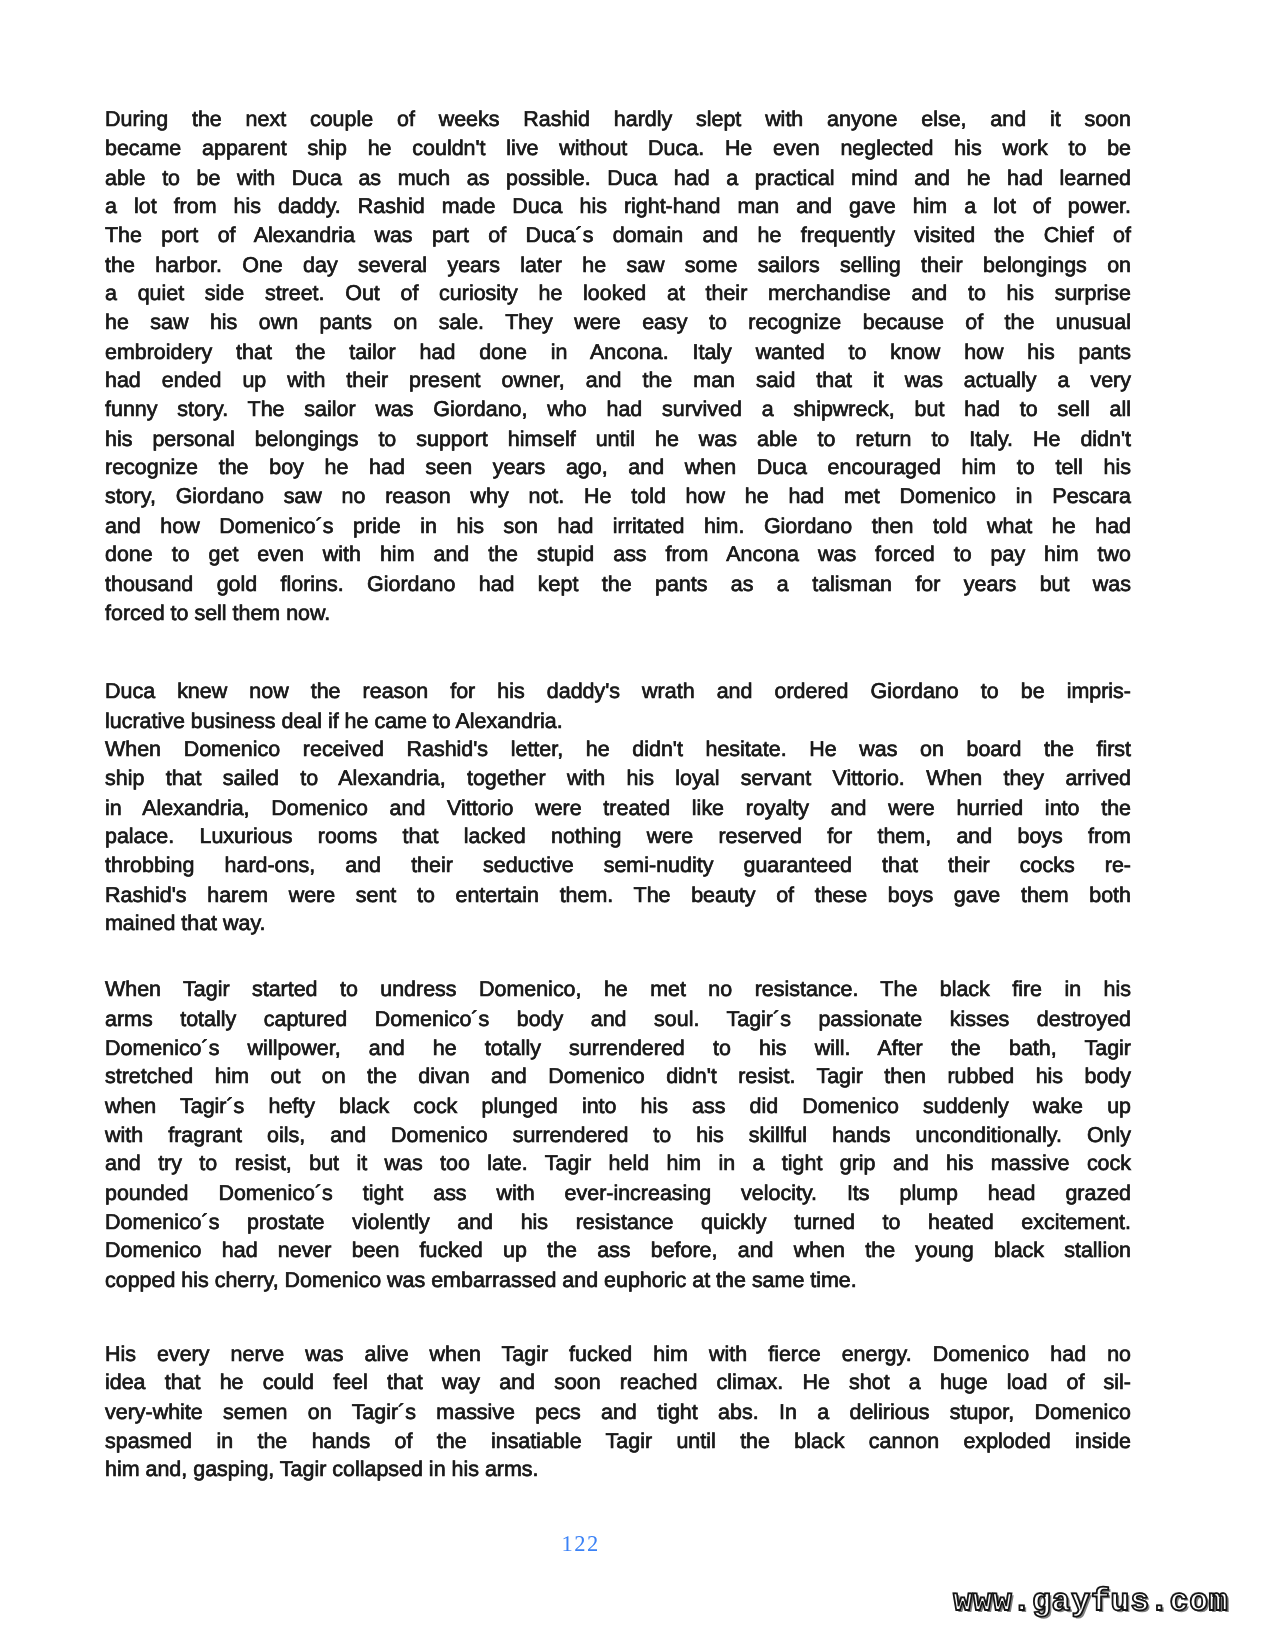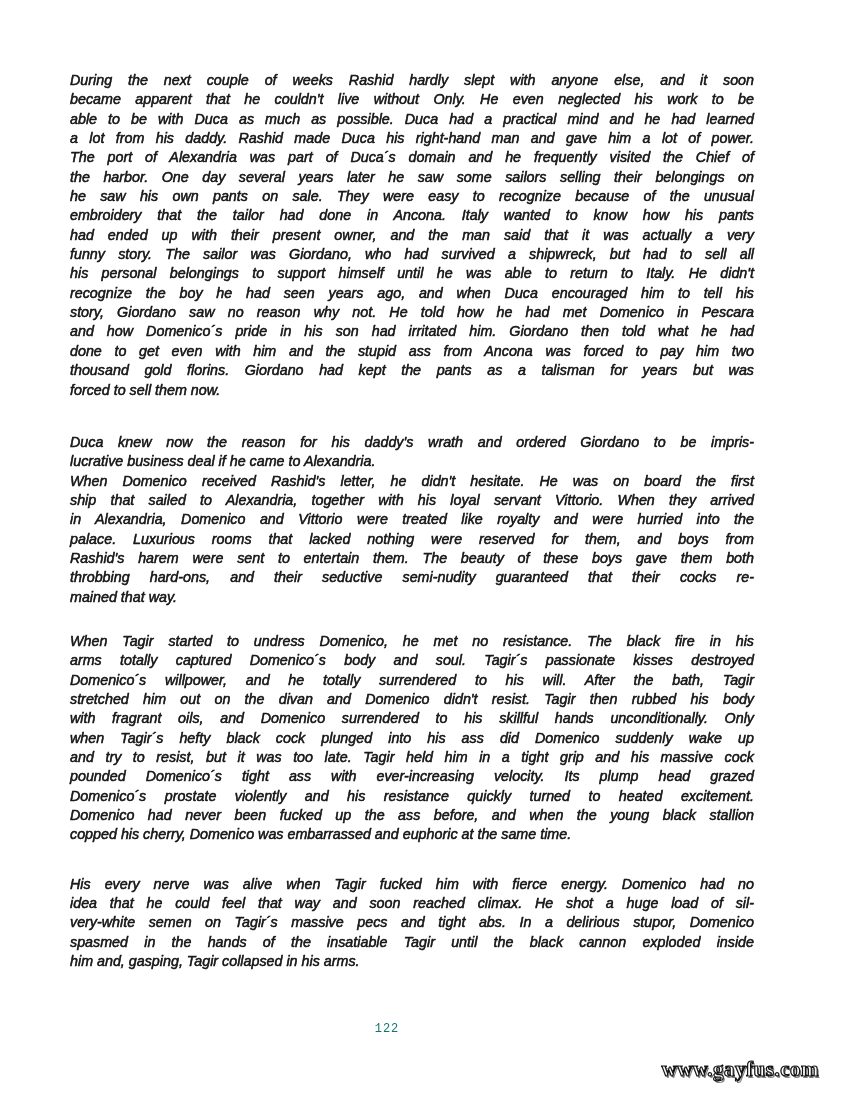--- a/index.html
+++ b/index.html
@@ -16,64 +16,65 @@
   }
   .text-block {
     position: absolute;
     left: 70px; top: 71px; width: 684px;
     color: #1a1a1a;
     font-size: 14.3px;
     line-height: 19.35px;
     -webkit-text-stroke: 0.45px #1a1a1a;
     text-shadow: 0 0 0.4px rgba(20,20,20,0.55);
   }
-  .paragraph { margin: 0; font-style: italic; }
+  .paragraph { margin: 0; }
   .line {
     text-align: justify;
     text-align-last: justify;
     white-space: normal;
   }
   .line.last {
     text-align: center;
     text-align-last: left;
   }
   .page-number {
     position: absolute;
     left: 387px; top: 1022px;
     transform: translateX(-50%);
-    font-family: Liberation Mono, monospace;
-    font-size: 12px;
-    color: #0f766e;
+    font-family: Liberation Serif, serif;
+    font-size: 15px;
+    color: #3b82f6;
     letter-spacing: 1px;
   }
   .watermark {
     position: absolute;
     right: 31px; top: 1057px;
-    font-family: Liberation Serif, serif;
+    font-family: Liberation Mono, monospace;
     font-weight: bold;
     font-size: 21px;
     letter-spacing: 0.5px;
     color: #ffffff;
     -webkit-text-stroke: 1.2px #141414;
     text-shadow: 1.5px 1.5px 0 rgba(0,0,0,0.5), -0.5px -0.5px 0 rgba(0,0,0,0.35);
   }
 </style>
 </head>
 <body>
 
 <div class="page">
 
   <div class="text-block">
       <div class="paragraph" style="margin-bottom: 33px;">
         <div class="line">During the next couple of weeks Rashid hardly slept with anyone else, and it soon</div>
-        <div class="line">became apparent that he couldn't live without Only. He even neglected his work to be</div>
+        <div class="line">became apparent ship he couldn't live without Duca. He even neglected his work to be</div>
         <div class="line">able to be with Duca as much as possible. Duca had a practical mind and he had learned</div>
         <div class="line">a lot from his daddy. Rashid made Duca his right-hand man and gave him a lot of power.</div>
         <div class="line">The port of Alexandria was part of Duca´s domain and he frequently visited the Chief of</div>
         <div class="line">the harbor. One day several years later he saw some sailors selling their belongings on</div>
+        <div class="line">a quiet side street. Out of curiosity he looked at their merchandise and to his surprise</div>
         <div class="line">he saw his own pants on sale. They were easy to recognize because of the unusual</div>
         <div class="line">embroidery that the tailor had done in Ancona. Italy wanted to know how his pants</div>
         <div class="line">had ended up with their present owner, and the man said that it was actually a very</div>
         <div class="line">funny story. The sailor was Giordano, who had survived a shipwreck, but had to sell all</div>
         <div class="line">his personal belongings to support himself until he was able to return to Italy. He didn't</div>
         <div class="line">recognize the boy he had seen years ago, and when Duca encouraged him to tell his</div>
         <div class="line">story, Giordano saw no reason why not. He told how he had met Domenico in Pescara</div>
         <div class="line">and how Domenico´s pride in his son had irritated him. Giordano then told what he had</div>
         <div class="line">done to get even with him and the stupid ass from Ancona was forced to pay him two</div>
         <div class="line">thousand gold florins. Giordano had kept the pants as a talisman for years but was</div>
@@ -81,31 +82,31 @@
       </div>
       <div class="paragraph" style="margin-bottom: 0px;">
         <div class="line">Duca knew now the reason for his daddy's wrath and ordered Giordano to be impris-</div>
         <div class="line last">lucrative business deal if he came to Alexandria.</div>
       </div>
       <div class="paragraph" style="margin-bottom: 25px;">
         <div class="line">When Domenico received Rashid's letter, he didn't hesitate. He was on board the first</div>
         <div class="line">ship that sailed to Alexandria, together with his loyal servant Vittorio. When they arrived</div>
         <div class="line">in Alexandria, Domenico and Vittorio were treated like royalty and were hurried into the</div>
         <div class="line">palace. Luxurious rooms that lacked nothing were reserved for them, and boys from</div>
+        <div class="line">throbbing hard-ons, and their seductive semi-nudity guaranteed that their cocks re-</div>
         <div class="line">Rashid's harem were sent to entertain them. The beauty of these boys gave them both</div>
-        <div class="line">throbbing hard-ons, and their seductive semi-nudity guaranteed that their cocks re-</div>
         <div class="line last">mained that way.</div>
       </div>
       <div class="paragraph" style="margin-bottom: 30px;">
         <div class="line">When Tagir started to undress Domenico, he met no resistance. The black fire in his</div>
         <div class="line">arms totally captured Domenico´s body and soul. Tagir´s passionate kisses destroyed</div>
         <div class="line">Domenico´s willpower, and he totally surrendered to his will. After the bath, Tagir</div>
         <div class="line">stretched him out on the divan and Domenico didn't resist. Tagir then rubbed his body</div>
+        <div class="line">when Tagir´s hefty black cock plunged into his ass did Domenico suddenly wake up</div>
         <div class="line">with fragrant oils, and Domenico surrendered to his skillful hands unconditionally. Only</div>
-        <div class="line">when Tagir´s hefty black cock plunged into his ass did Domenico suddenly wake up</div>
         <div class="line">and try to resist, but it was too late. Tagir held him in a tight grip and his massive cock</div>
         <div class="line">pounded Domenico´s tight ass with ever-increasing velocity. Its plump head grazed</div>
         <div class="line">Domenico´s prostate violently and his resistance quickly turned to heated excitement.</div>
         <div class="line">Domenico had never been fucked up the ass before, and when the young black stallion</div>
         <div class="line last">copped his cherry, Domenico was embarrassed and euphoric at the same time.</div>
       </div>
       <div class="paragraph" style="margin-bottom: 12px;">
         <div class="line">His every nerve was alive when Tagir fucked him with fierce energy. Domenico had no</div>
         <div class="line">idea that he could feel that way and soon reached climax. He shot a huge load of sil-</div>
         <div class="line">very-white semen on Tagir´s massive pecs and tight abs. In a delirious stupor, Domenico</div>

